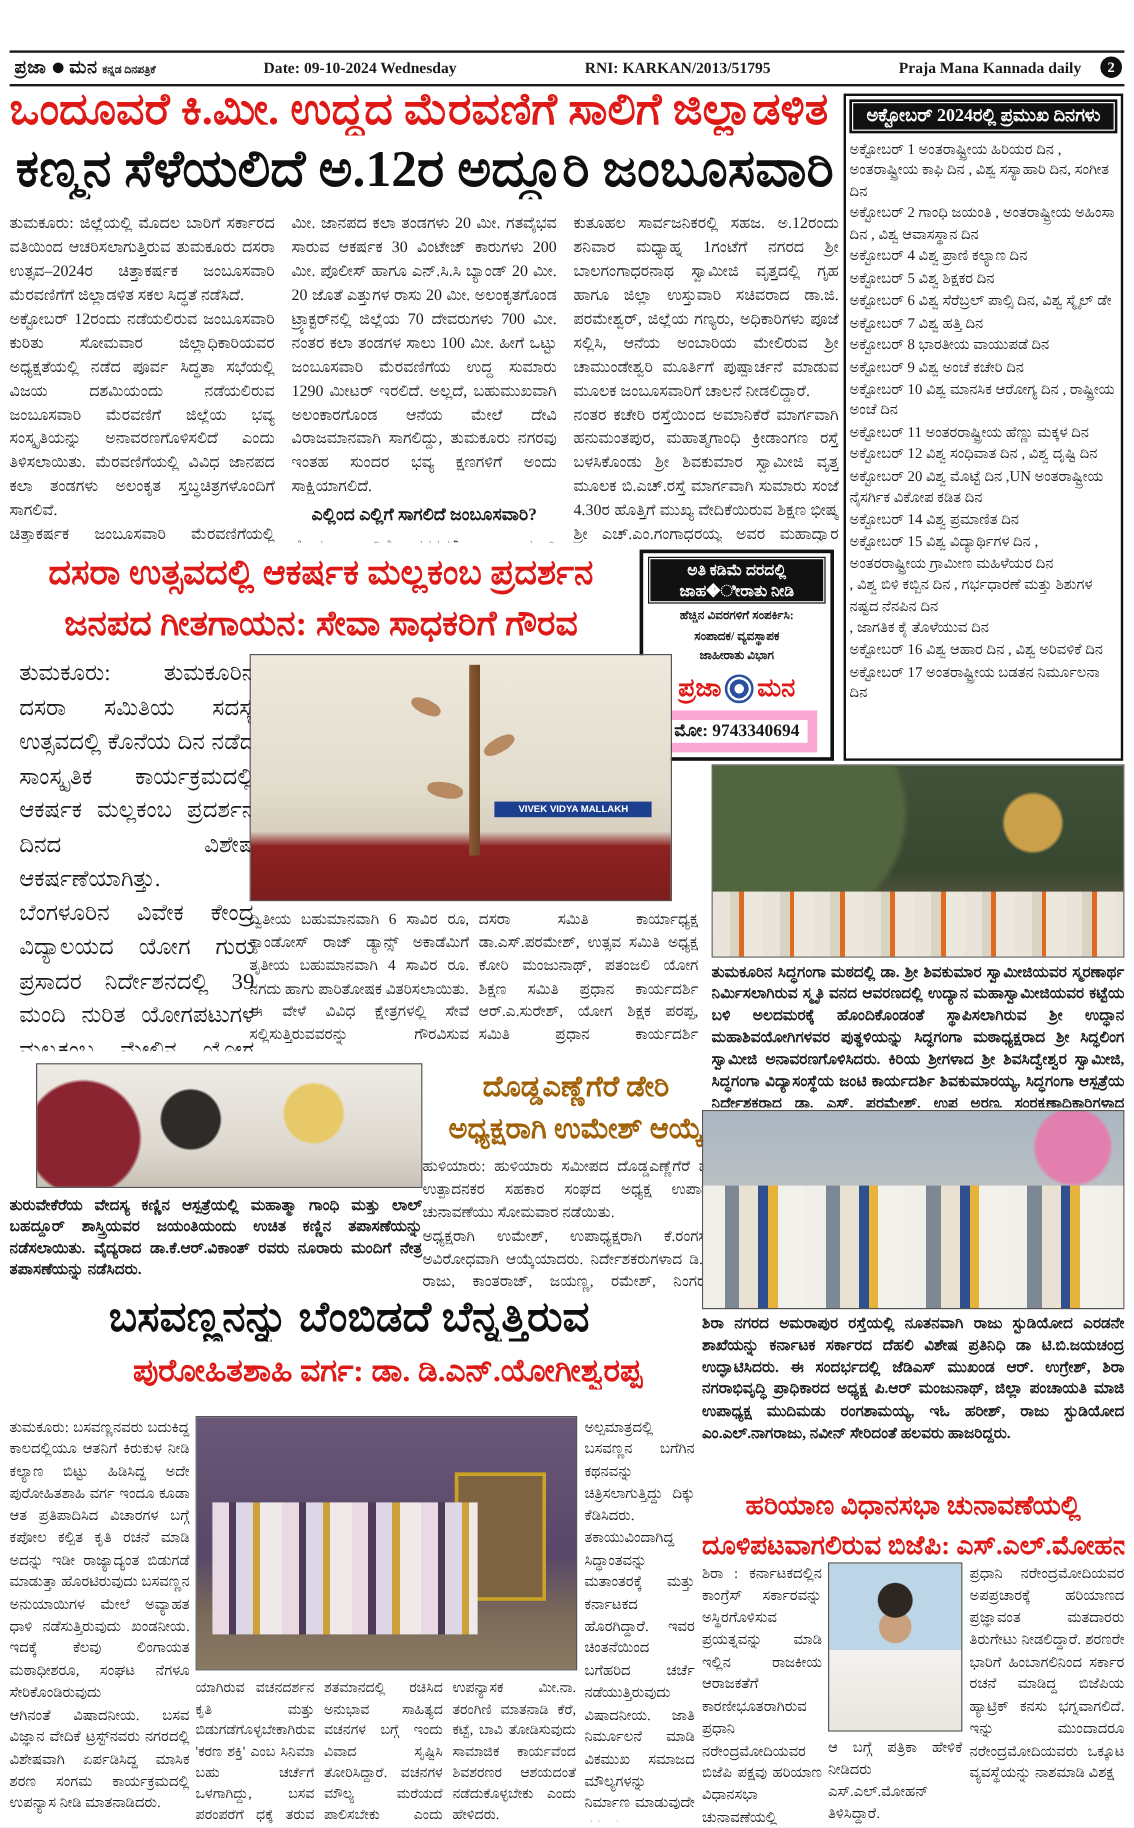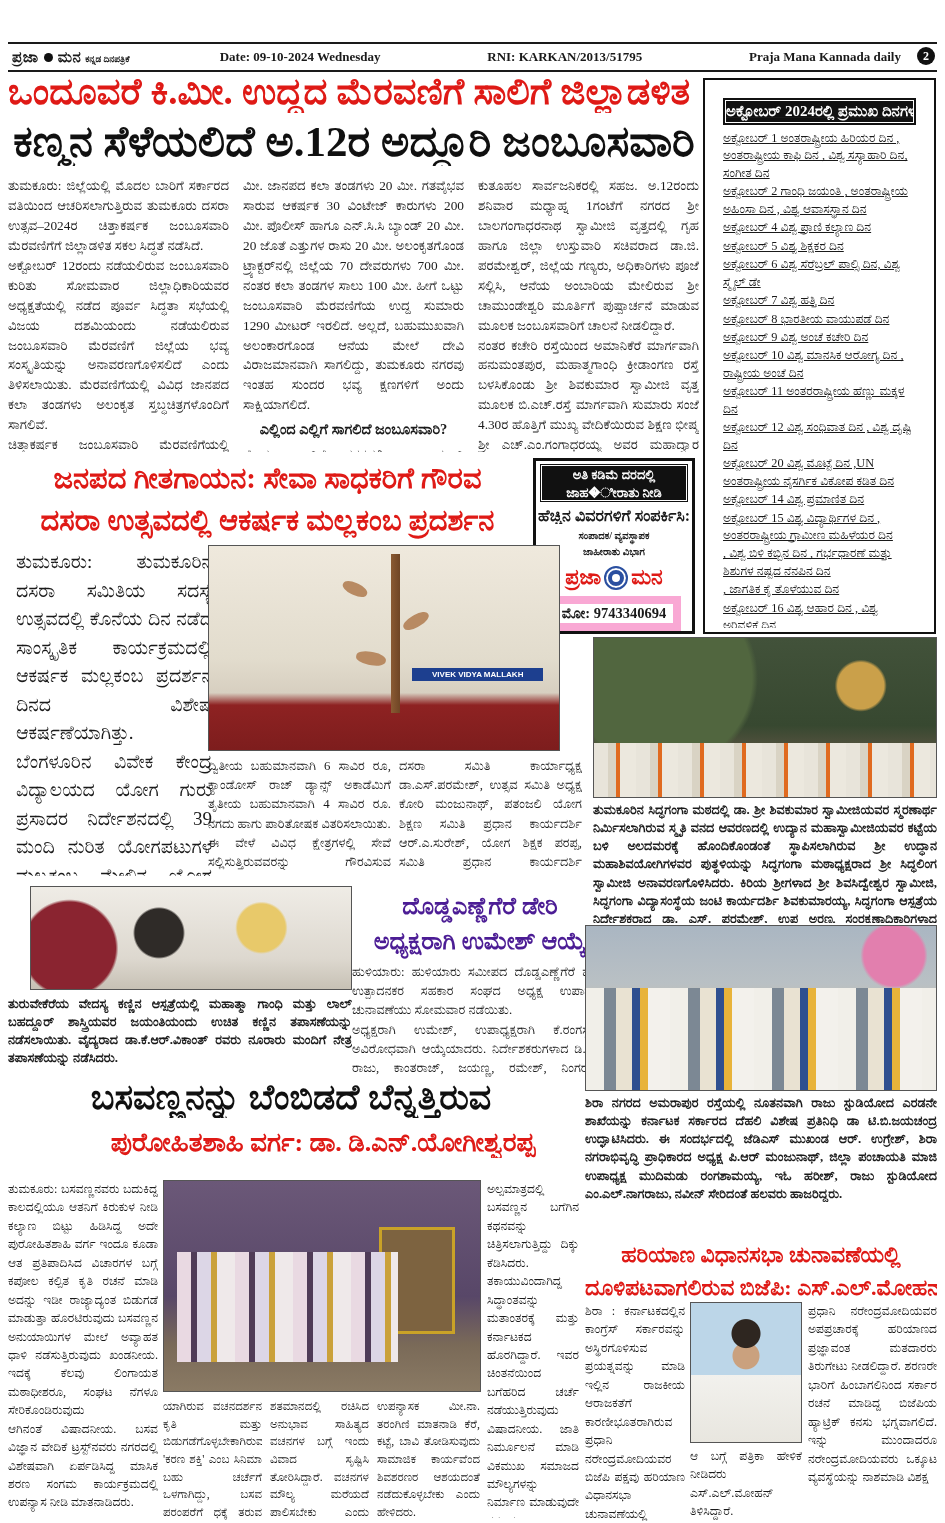--- a/index.html
+++ b/index.html
@@ -22,40 +22,40 @@
   .pagenum{position:absolute;right:2px;top:3px;width:18px;height:18px;border-radius:50%;background:#111;color:#fff;
            font-size:12px;font-weight:bold;text-align:center;line-height:18px;}
 
   
   .hl{font-weight:bold;text-align:center;white-space:nowrap;overflow:hidden;}
   .red{color:#df1a16;}
   .kicker{top:72px;left:8px;width:692px;font-size:37px;line-height:1.1;}
   .headline2{top:117px;left:0px;width:708px;font-size:43px;line-height:1.15;color:#101010;}
 
   
-  .sidebar{top:78px;left:703px;width:233px;height:556px;border:2px solid #111;background:#fff;padding:18px;box-sizing:border-box;text-decoration:underline;}
+  .sidebar{top:78px;left:703px;width:233px;height:556px;border:2px solid #111;background:#fff;padding:3px;box-sizing:border-box;}
   .sb-title{background:#111;color:#fff;border:2px solid #111;outline:1px solid #fff;outline-offset:-3px;
             font-weight:bold;font-size:15px;text-align:center;padding:3px 1px;white-space:nowrap;overflow:hidden;}
   .sb-list{margin-top:5px;font-size:12.3px;line-height:1.42;height:498px;overflow:hidden;}
   .sb-list div{margin-bottom:1px;}
 
   
   .cols{display:flex;gap:14px;}
   .lead-cols{top:176px;left:8px;width:692px;height:276px;}
   .col{font-size:13.3px;line-height:1.5;text-align:justify;overflow:hidden;}
   .lead-cols .col{width:221px;height:276px;}
   .crosshead{font-weight:bold;text-align:center;font-size:14.5px;margin:4px 0;}
 
   
   .dasara-hl{top:457px;left:0;width:535px;font-size:29px;line-height:1.45;}
   .adbox{top:458px;left:533px;width:162px;height:176px;border:3px solid #111;background:#fff;box-sizing:border-box;
          display:flex;flex-direction:column;align-items:center;}
   .ad-head{background:#111;color:#fff;width:148px;margin-top:3px;font-weight:bold;font-size:13px;text-align:center;
            line-height:1.35;padding:2px 0;outline:1px solid #fff;outline-offset:-2px;white-space:nowrap;overflow:hidden;}
-  .ad-contact{font-size:16px;font-weight:bold;margin-top:5px;white-space:nowrap;overflow:hidden;width:152px;text-align:center;}
+  .ad-contact{font-size:10px;font-weight:bold;margin-top:5px;white-space:nowrap;overflow:hidden;width:152px;text-align:center;}
   .ad-roles{font-size:10px;font-weight:bold;margin-top:4px;line-height:1.6;text-align:center;white-space:pre-line;width:152px;overflow:hidden;}
   .ad-brand{display:flex;align-items:center;gap:3px;margin-top:6px;font-size:21px;font-weight:bold;color:#df1a16;white-space:nowrap;}
   .ad-logo-circle{width:20px;height:20px;border-radius:50%;background:#fff;border:2px solid #2a4fa0;box-shadow:inset 0 0 0 2px #fff, inset 0 0 0 6px #2a4fa0;}
   .ad-phone{border:8px solid #f9a8d4;font-weight:bold;font-size:14.5px;padding:1px 7px;margin-top:6px;white-space:nowrap;}
 
   .dasara-left{top:548px;left:16px;width:196px;height:328px;font-size:19px;}
   .under-col1{top:757px;left:208px;width:183px;height:119px;font-size:12.8px;}
   .under-col2{top:757px;left:399px;width:183px;height:119px;font-size:12.8px;}
 
   
@@ -95,21 +95,21 @@
       radial-gradient(circle at 50% 22%, #2e2620 0 14px, transparent 15px),
       radial-gradient(circle at 50% 38%, #caa17e 0 13px, transparent 14px),
       linear-gradient(180deg,#bcd6e8 0%,#bcd6e8 52%,#f2f1ed 52%,#e8e6df 100%);}
 
   
   .caption{font-weight:bold;font-size:12.8px;line-height:1.42;text-align:justify;overflow:hidden;}
   .banyan-cap{top:801px;left:593px;width:344px;height:122px;}
   .eyecamp-cap{top:995px;left:8px;width:344px;height:74px;}
   .studio-cap{top:1094px;left:585px;width:352px;height:112px;}
 
-  .dairy-hl{top:889px;left:356px;width:248px;font-size:24px;line-height:1.45;color:#4c1d95;}
+  .dairy-hl{top:889px;left:356px;width:248px;font-size:24px;line-height:1.45;color:#a16207;}
   .dairy-body{top:963px;left:352px;width:256px;height:118px;font-size:12.8px;}
 
   .basava-hl-black{top:1078px;left:0;width:582px;font-size:35px;color:#101010;}
   .basava-hl-red{top:1128px;left:0;width:582px;font-size:26px;padding-left:32px;}
   .basava-col1{top:1180px;left:8px;width:150px;height:338px;font-size:12.3px;}
   .basava-colR{top:1180px;left:487px;width:92px;height:338px;font-size:12.3px;}
   .basava-u1{top:1398px;left:163px;width:99px;height:122px;font-size:11.8px;}
   .basava-u2{top:1398px;left:270px;width:99px;height:122px;font-size:11.8px;}
   .basava-u3{top:1398px;left:377px;width:103px;height:122px;font-size:11.8px;}
 
@@ -170,22 +170,22 @@
     <div class="col">
       <span class="pre">ಮೀ. ಜಾನಪದ ಕಲಾ ತಂಡಗಳು 20 ಮೀ. ಗತವೈಭವ ಸಾರುವ ಆಕರ್ಷಕ 30 ವಿಂಟೇಜ್ ಕಾರುಗಳು 200 ಮೀ. ಪೊಲೀಸ್ ಹಾಗೂ ಎನ್.ಸಿ.ಸಿ ಬ್ಯಾಂಡ್ 20 ಮೀ. 20 ಜೊತೆ ಎತ್ತುಗಳ ರಾಸು 20 ಮೀ. ಅಲಂಕೃತಗೊಂಡ ಟ್ರ್ಯಾಕ್ಟರ್‌ನಲ್ಲಿ ಜಿಲ್ಲೆಯ 70 ದೇವರುಗಳು 700 ಮೀ. ನಂತರ ಕಲಾ ತಂಡಗಳ ಸಾಲು 100 ಮೀ. ಹೀಗೆ ಒಟ್ಟು ಜಂಬೂಸವಾರಿ ಮೆರವಣಿಗೆಯ ಉದ್ದ ಸುಮಾರು 1290 ಮೀಟರ್ ಇರಲಿದೆ. ಅಲ್ಲದೆ, ಬಹುಮುಖವಾಗಿ ಅಲಂಕಾರಗೊಂಡ ಆನೆಯ ಮೇಲೆ ದೇವಿ ವಿರಾಜಮಾನವಾಗಿ ಸಾಗಲಿದ್ದು, ತುಮಕೂರು ನಗರವು ಇಂತಹ ಸುಂದರ ಭವ್ಯ ಕ್ಷಣಗಳಿಗೆ ಅಂದು ಸಾಕ್ಷಿಯಾಗಲಿದೆ.</span>
       <div class="crosshead">ಎಲ್ಲಿಂದ ಎಲ್ಲಿಗೆ ಸಾಗಲಿದೆ ಜಂಬೂಸವಾರಿ?</div>
       <span class="pre">ಮೊದಲ ಬಾರಿಗೆ ನಗರದಲ್ಲಿ ಜಂಬೂಸವಾರಿ ಮೆರವಣಿಗೆ ನಡೆಸುತ್ತಿರುವುದರಿಂದ ಜಂಬೂ ಸವಾರಿ ಯಾವ ಮಾರ್ಗದಲ್ಲಿ ಸಾಗಲಿದೆ ಎಂಬ</span>
     </div>
     <div class="col pre">ಕುತೂಹಲ ಸಾರ್ವಜನಿಕರಲ್ಲಿ ಸಹಜ. ಅ.12ರಂದು ಶನಿವಾರ ಮಧ್ಯಾಹ್ನ 1ಗಂಟೆಗೆ ನಗರದ ಶ್ರೀ ಬಾಲಗಂಗಾಧರನಾಥ ಸ್ವಾಮೀಜಿ ವೃತ್ತದಲ್ಲಿ ಗೃಹ ಹಾಗೂ ಜಿಲ್ಲಾ ಉಸ್ತುವಾರಿ ಸಚಿವರಾದ ಡಾ.ಜಿ. ಪರಮೇಶ್ವರ್, ಜಿಲ್ಲೆಯ ಗಣ್ಯರು, ಅಧಿಕಾರಿಗಳು ಪೂಜೆ ಸಲ್ಲಿಸಿ, ಆನೆಯ ಅಂಬಾರಿಯ ಮೇಲಿರುವ ಶ್ರೀ ಚಾಮುಂಡೇಶ್ವರಿ ಮೂರ್ತಿಗೆ ಪುಷ್ಪಾರ್ಚನೆ ಮಾಡುವ ಮೂಲಕ ಜಂಬೂಸವಾರಿಗೆ ಚಾಲನೆ ನೀಡಲಿದ್ದಾರೆ.
 ನಂತರ ಕಚೇರಿ ರಸ್ತೆಯಿಂದ ಅಮಾನಿಕೆರೆ ಮಾರ್ಗವಾಗಿ ಹನುಮಂತಪುರ, ಮಹಾತ್ಮಗಾಂಧಿ ಕ್ರೀಡಾಂಗಣ ರಸ್ತೆ ಬಳಸಿಕೊಂಡು ಶ್ರೀ ಶಿವಕುಮಾರ ಸ್ವಾಮೀಜಿ ವೃತ್ತ ಮೂಲಕ ಬಿ.ಎಚ್.ರಸ್ತೆ ಮಾರ್ಗವಾಗಿ ಸುಮಾರು ಸಂಜೆ 4.30ರ ಹೊತ್ತಿಗೆ ಮುಖ್ಯ ವೇದಿಕೆಯಿರುವ ಶಿಕ್ಷಣ ಭೀಷ್ಮ ಶ್ರೀ ಎಚ್.ಎಂ.ಗಂಗಾಧರಯ್ಯ ಅವರ ಮಹಾದ್ವಾರ ಮೂಲಕ ಸರ್ಕಾರಿ ಪದವಿ ಪೂರ್ವ ಕಾಲೇಜು ಮೈದಾನವನ್ನು ತಲುಪಲಿದೆ.</div>
   </div>
 
   <div class="abs hl red dasara-hl">
+    <div>ದಸರಾ ಉತ್ಸವದಲ್ಲಿ ಆಕರ್ಷಕ ಮಲ್ಲಕಂಬ ಪ್ರದರ್ಶನ</div>
     <div>ಜನಪದ ಗೀತಗಾಯನ: ಸೇವಾ ಸಾಧಕರಿಗೆ ಗೌರವ</div>
-    <div>ದಸರಾ ಉತ್ಸವದಲ್ಲಿ ಆಕರ್ಷಕ ಮಲ್ಲಕಂಬ ಪ್ರದರ್ಶನ</div>
   </div>
 
   <div class="abs adbox">
     <div class="ad-head">
       <div>ಅತಿ ಕಡಿಮೆ ದರದಲ್ಲಿ</div>
       <div>ಜಾಹ�ೀರಾತು ನೀಡಿ</div>
     </div>
     <div class="ad-contact">ಹೆಚ್ಚಿನ ವಿವರಗಳಿಗೆ ಸಂಪರ್ಕಿಸಿ:</div>
     <div class="ad-roles">ಸಂಪಾದಕ/ ವ್ಯವಸ್ಥಾಪಕ
 ಜಾಹೀರಾತು ವಿಭಾಗ</div>

